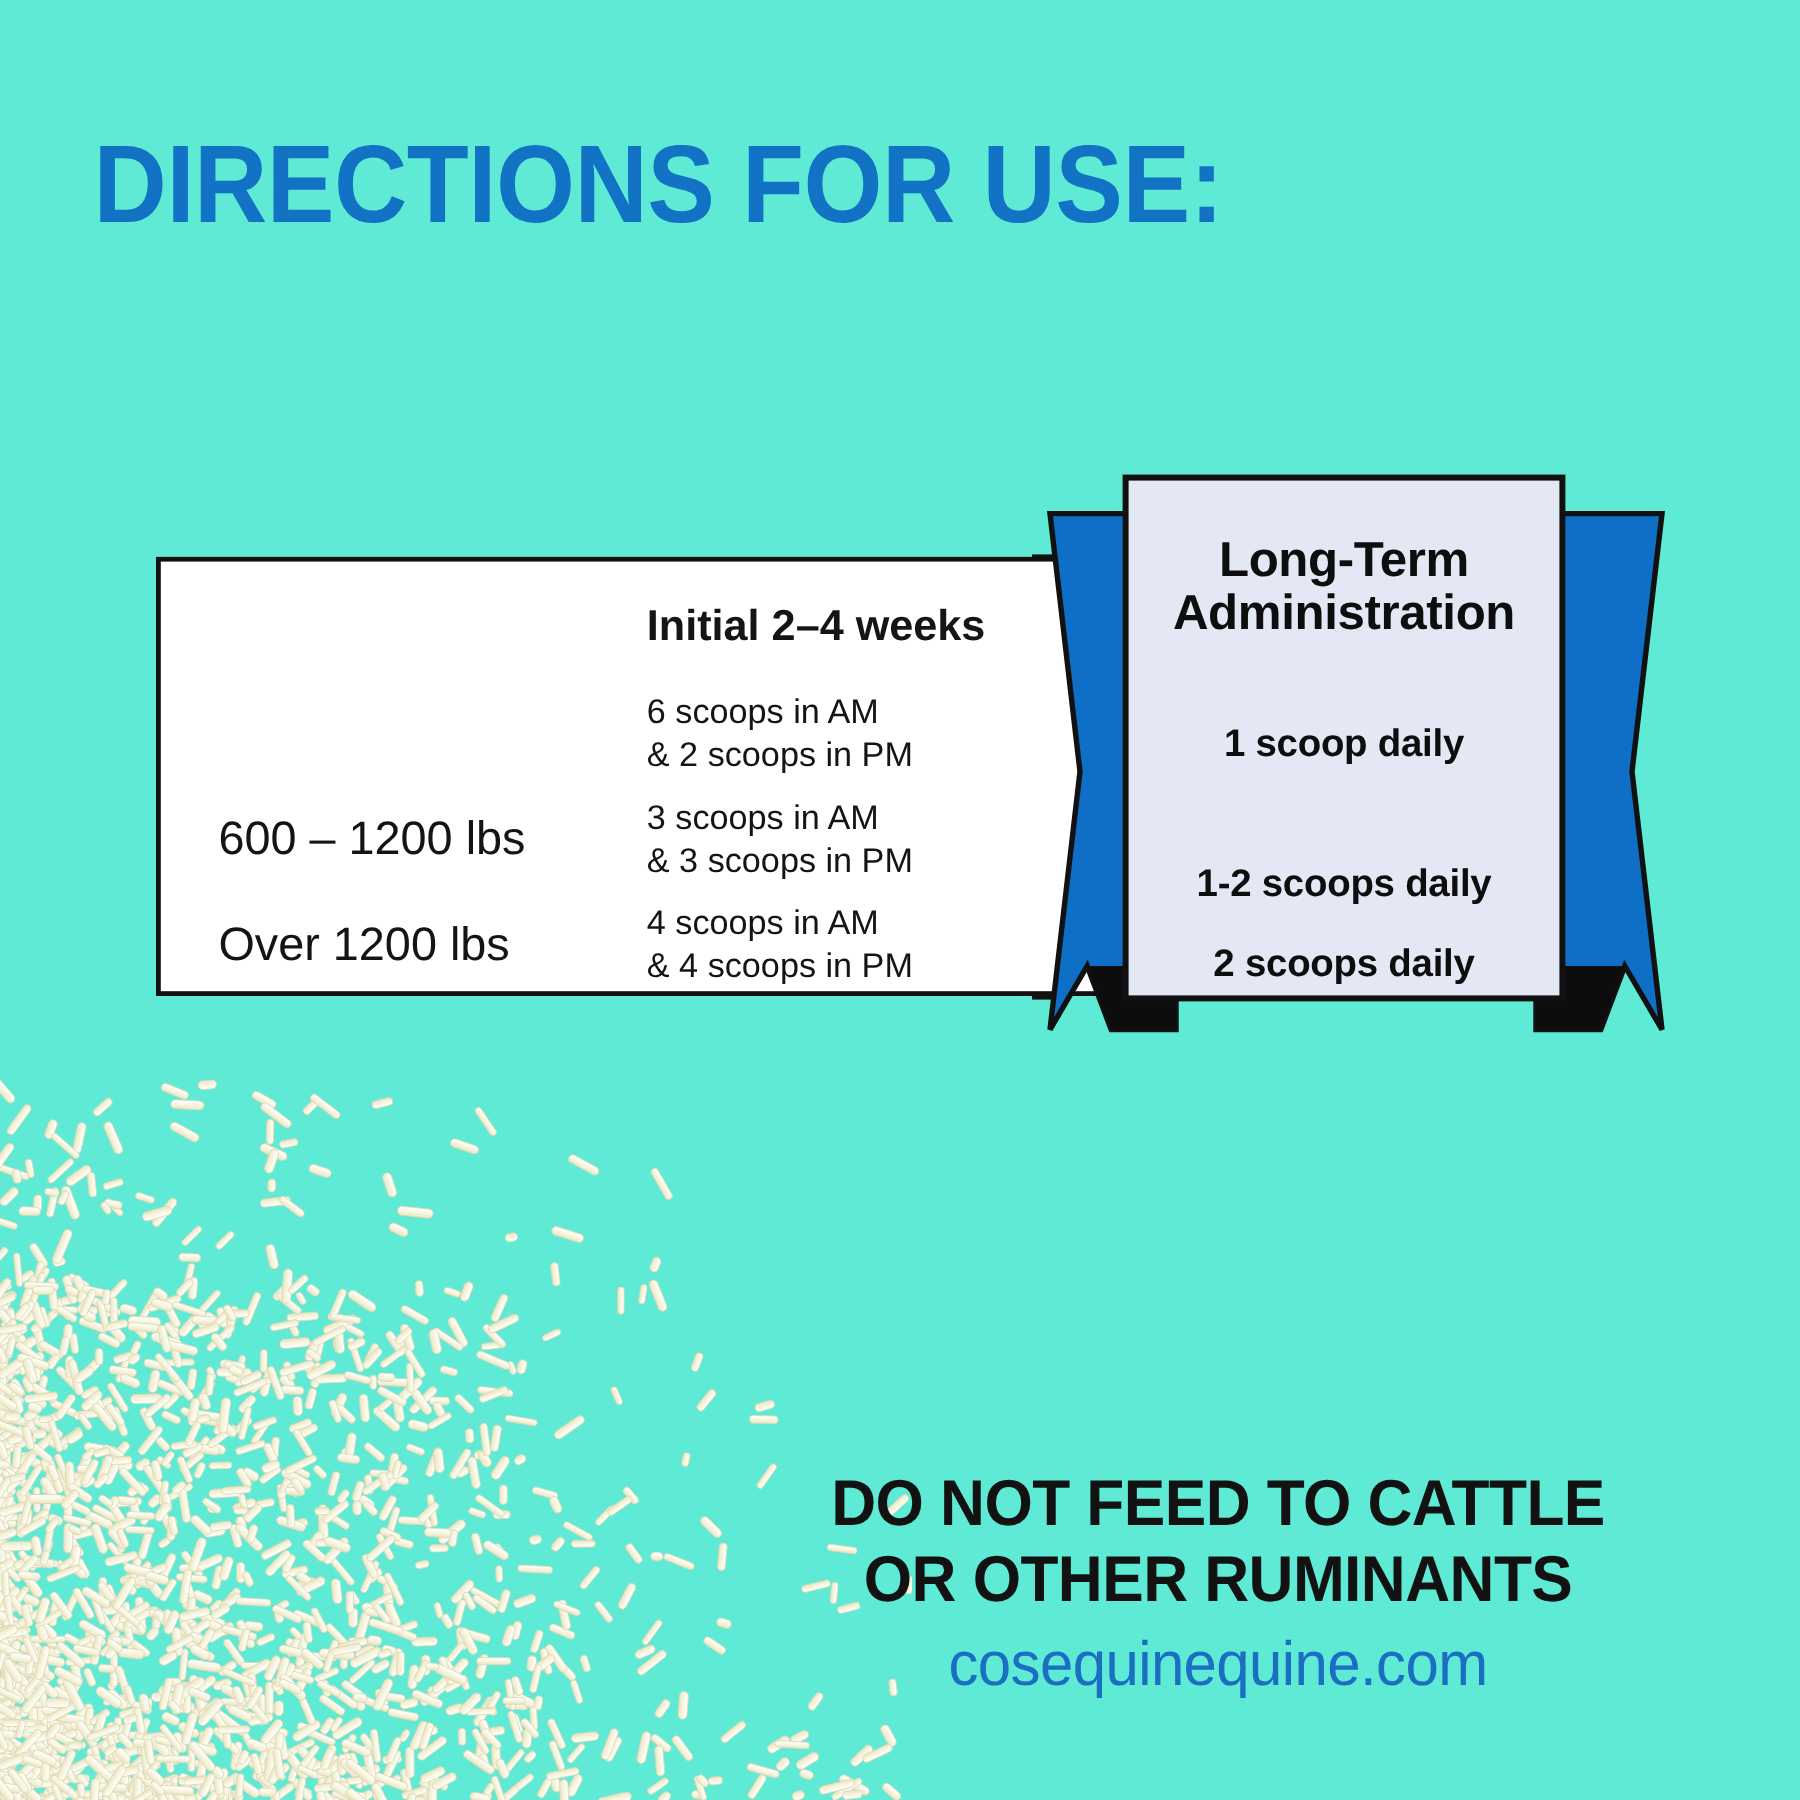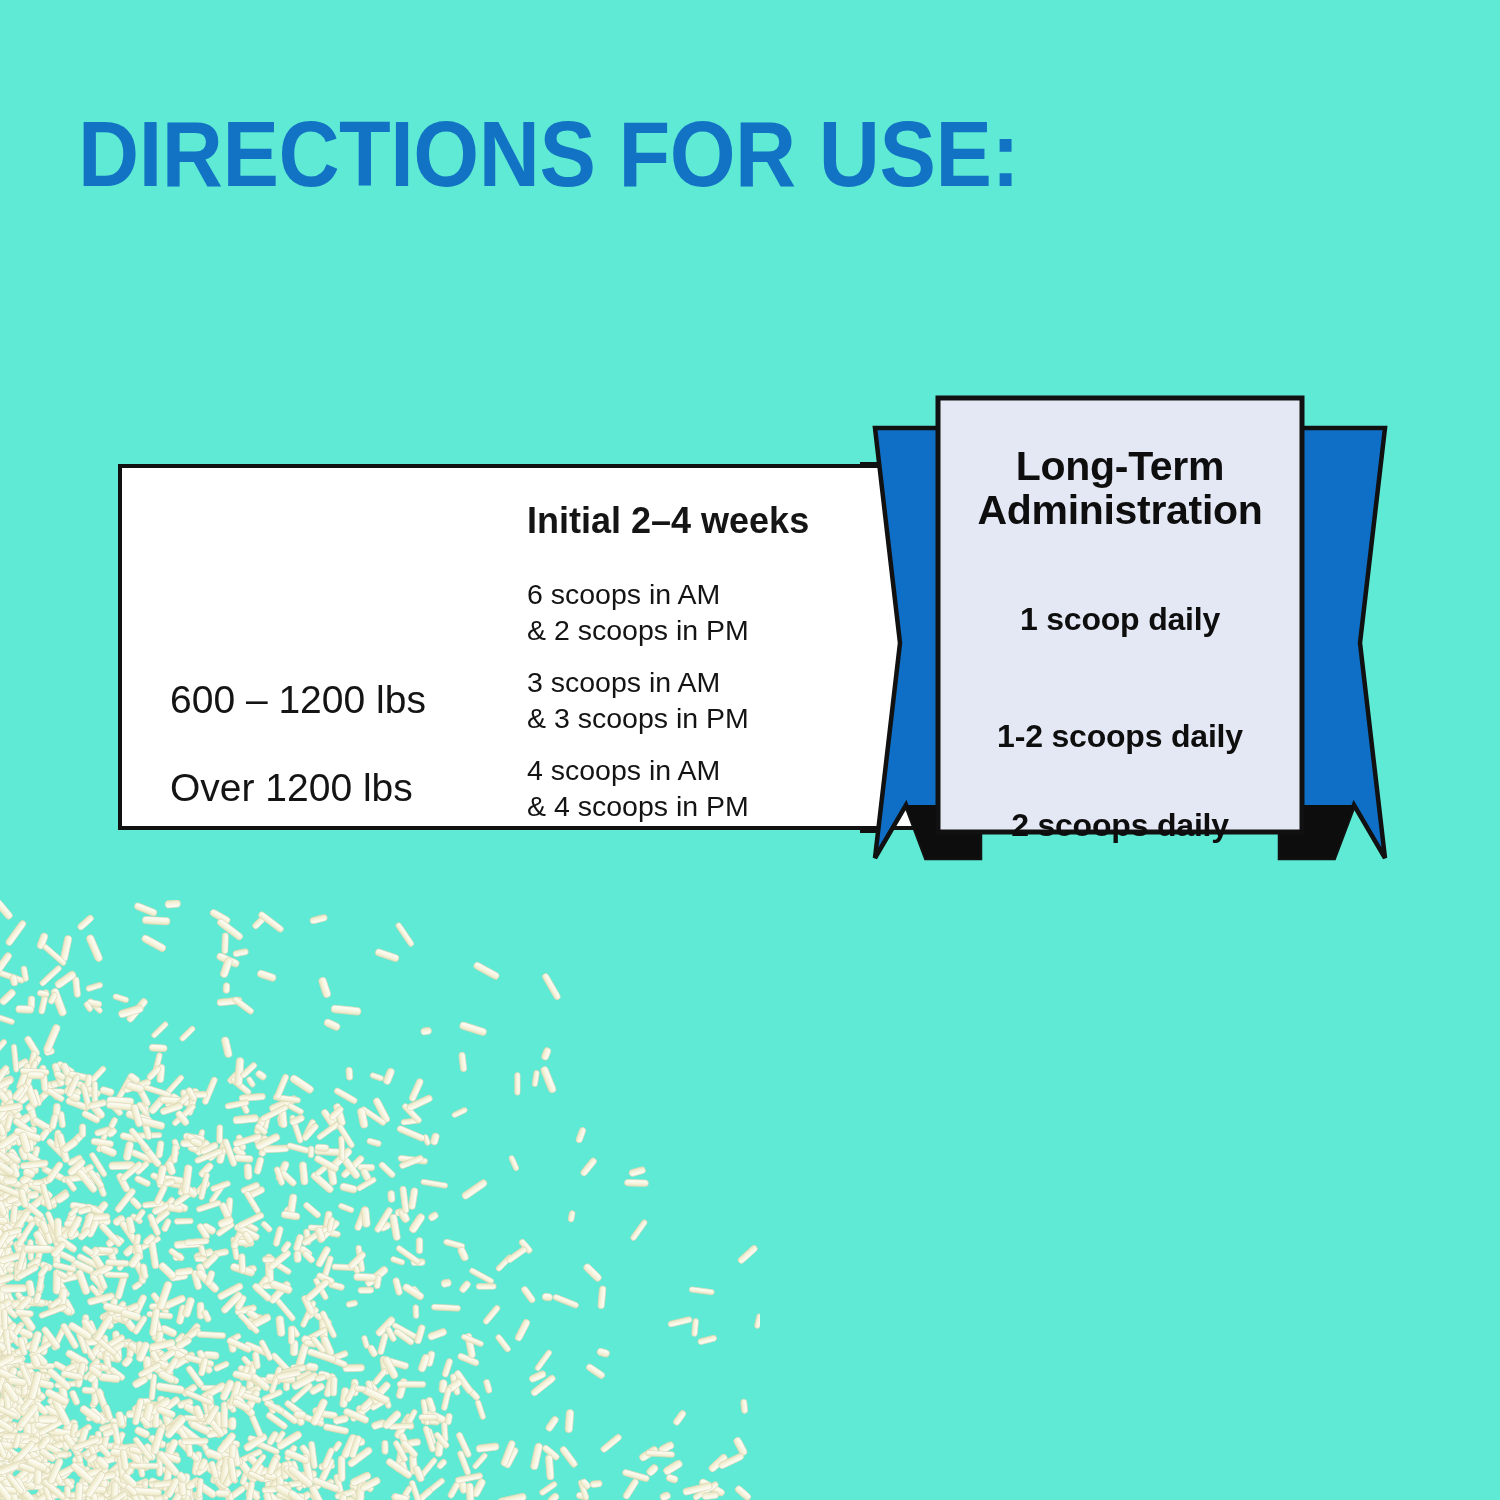--- a/index.html
+++ b/index.html
@@ -33,21 +33,21 @@
     color: #1272C4;
     font-family: "Liberation Sans Narrow", "Liberation Sans", sans-serif;
     transform: scaleX(0.92);
     transform-origin: left top;
     white-space: nowrap;
   }
 
   
   #dose-table {
     position: absolute;
-    left: 118px;
+    left: 130px;
     top: 464px;
     width: 897px;
     height: 366px;
     border: 4px solid #111111;
     box-sizing: border-box;
     background: #ffffff;
     z-index: 2;
   }
 
   #dose-table-header {
@@ -125,21 +125,21 @@
     letter-spacing: -0.3px;
   }
 
   .ribbon-dose {
     font-size: 32px;
     font-weight: 700;
     letter-spacing: -0.2px;
   }
   .ribbon-dose.d0 { margin-top: 68px; text-align: center; }
   .ribbon-dose.d1 { margin-top: 80px; }
-  .ribbon-dose.d2 { margin-top: 52px; text-align: center; }
+  .ribbon-dose.d2 { margin-top: 29px; text-align: center; }
 
   
   #pellets {
     position: absolute;
     left: 0;
     top: 900px;
     width: 760px;
     height: 600px;
     z-index: 1;
     pointer-events: none;
@@ -1817,14 +1817,19 @@
           <rect x="-14.70" y="-3.17" width="29.40" height="6.35" rx="3.17" transform="translate(110.6,335.0) rotate(46.7)"></rect>
           <rect x="-6.88" y="-3.23" width="13.76" height="6.45" rx="3.23" transform="translate(1.2,229.6) rotate(68.9)"></rect>
           <rect x="-10.09" y="-3.82" width="20.18" height="7.64" rx="3.82" transform="translate(48.1,519.1) rotate(179.8)"></rect>
           <rect x="-14.76" y="-3.40" width="29.51" height="6.81" rx="3.40" transform="translate(399.1,568.5) rotate(34.3)"></rect>
           <rect x="-13.97" y="-3.05" width="27.95" height="6.09" rx="3.05" transform="translate(0.1,343.2) rotate(123.1)"></rect>
           <rect x="-14.20" y="-3.53" width="28.39" height="7.07" rx="3.53" transform="translate(28.3,515.6) rotate(127.8)"></rect>
         </g>
     </svg>
   </div>
 
+  <div id="footer">
+    <div class="footer-warning">DO NOT FEED TO CATTLE</div>
+    <div class="footer-warning">OR OTHER  RUMINANTS</div>
+    <div id="footer-url">cosequinequine.com</div>
+  </div>
 
 </div>
 
 </body></html>

